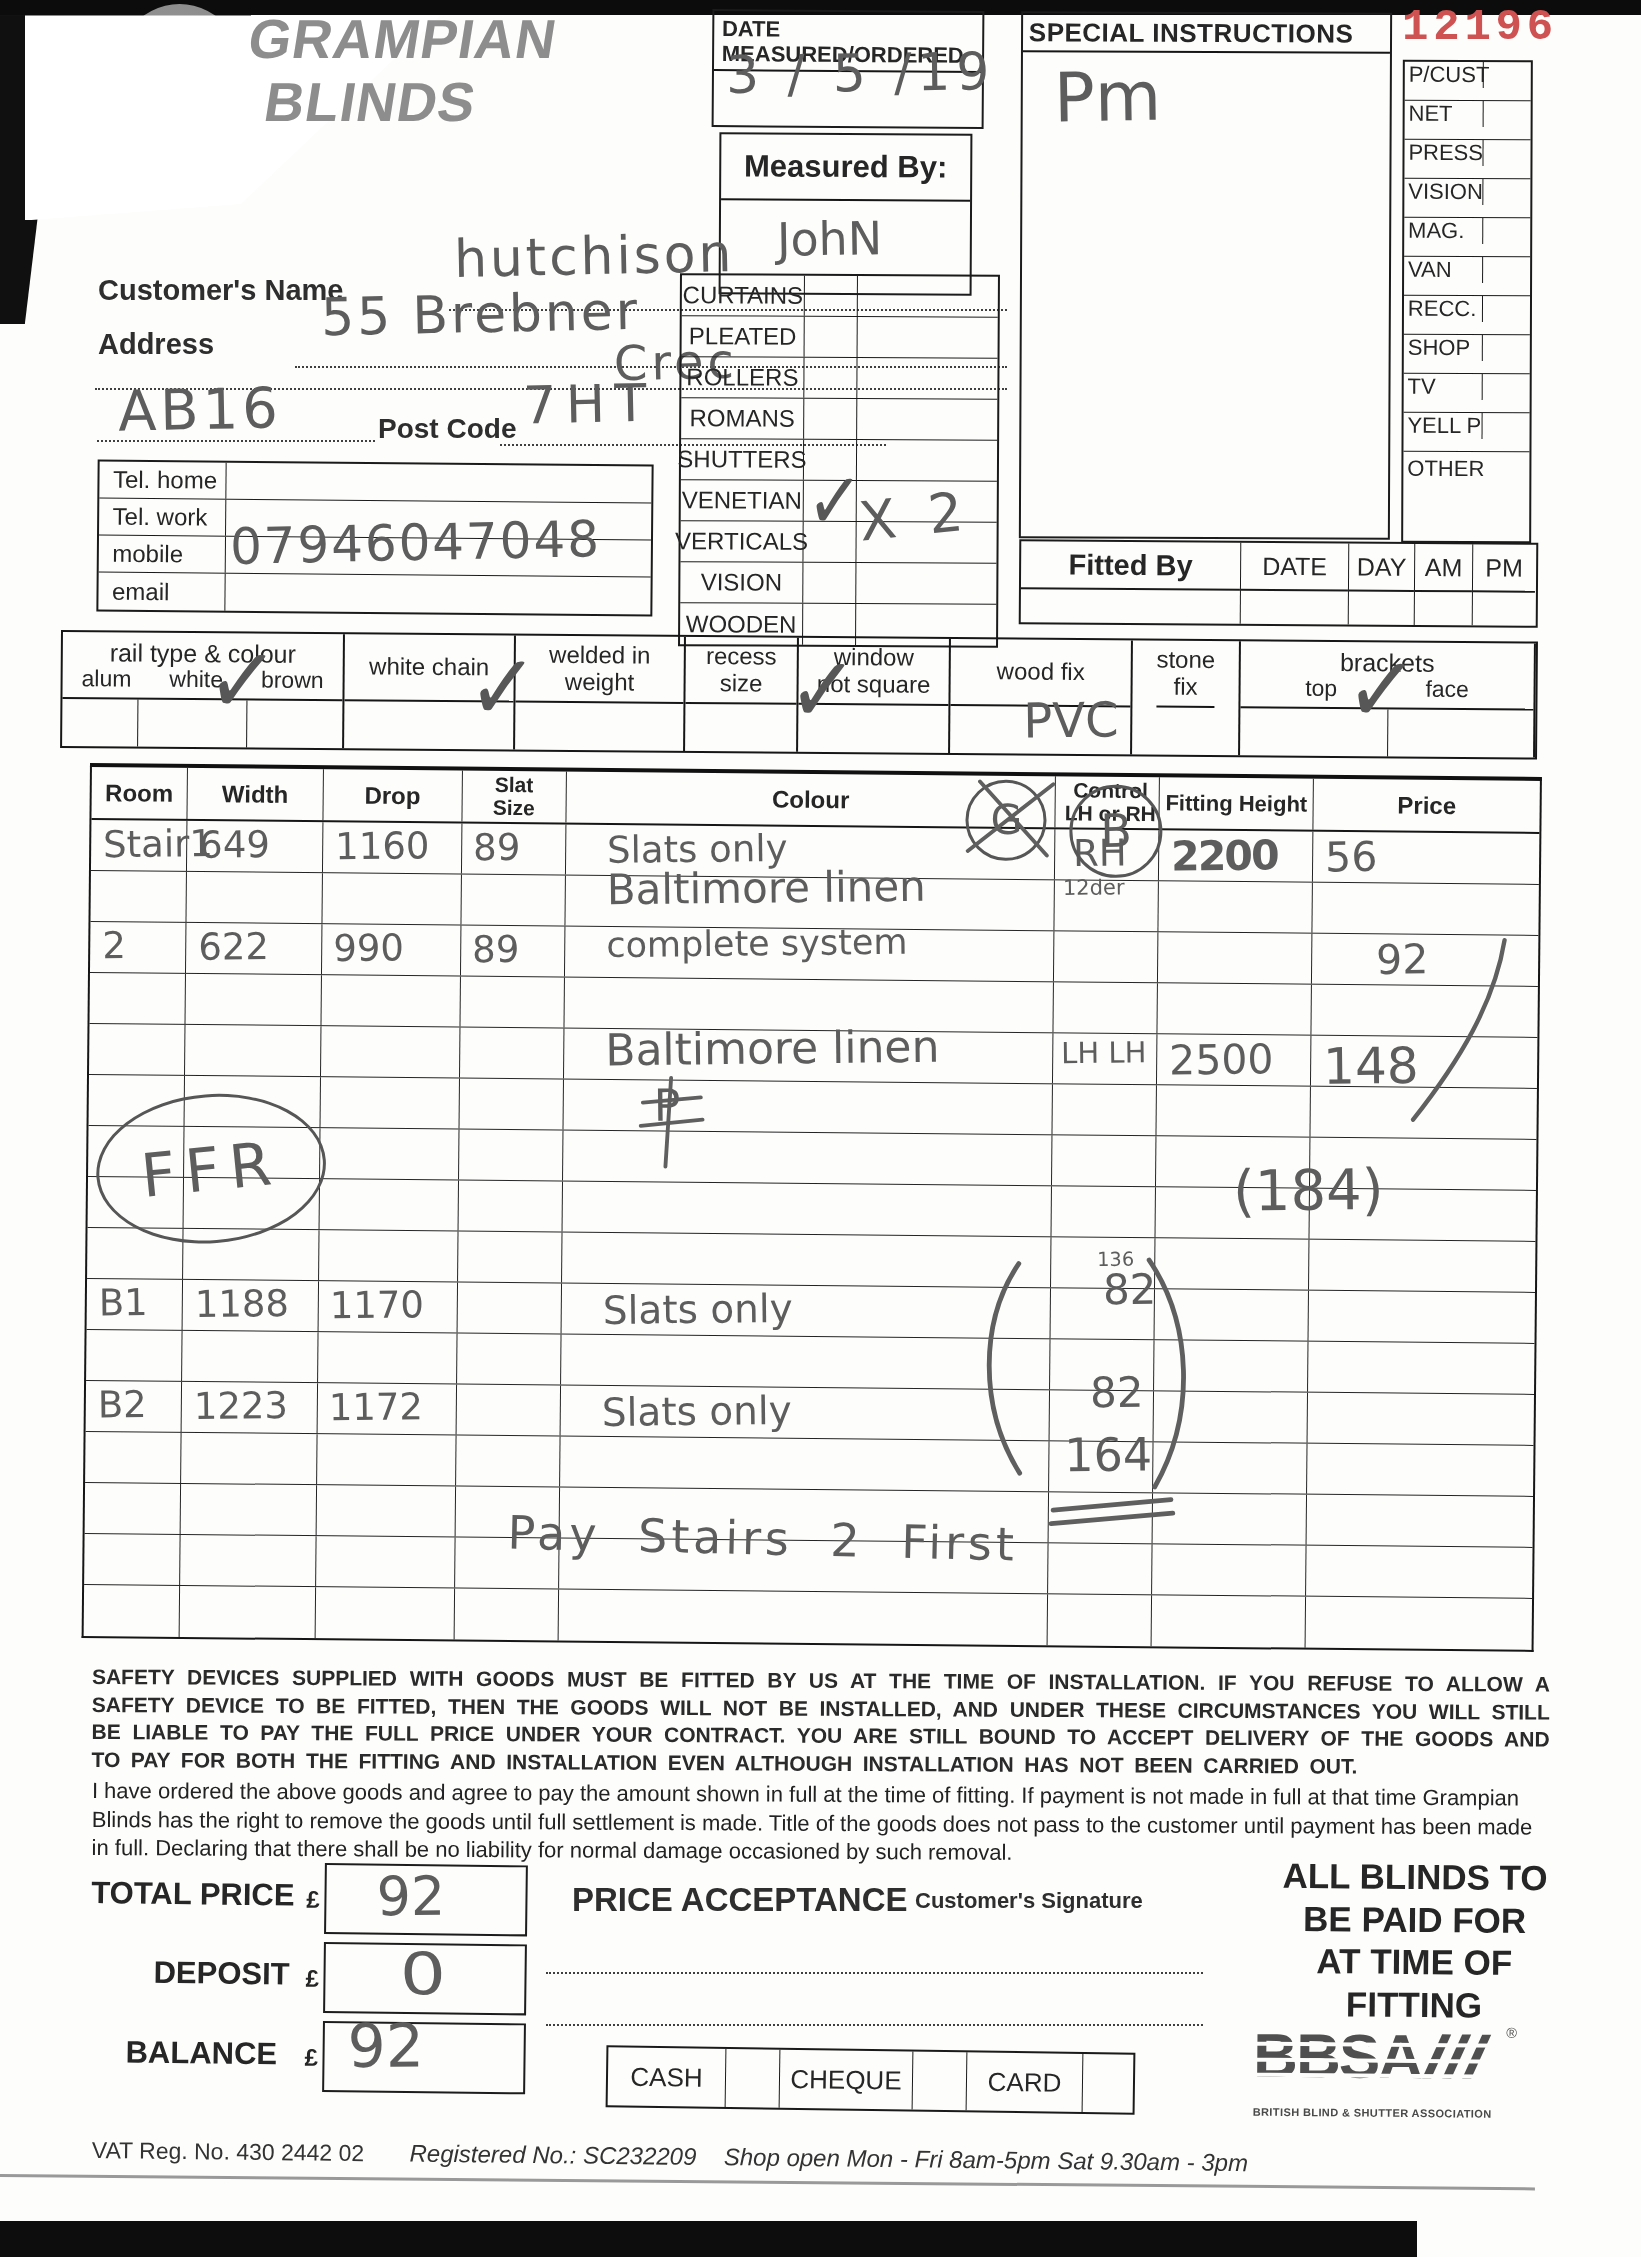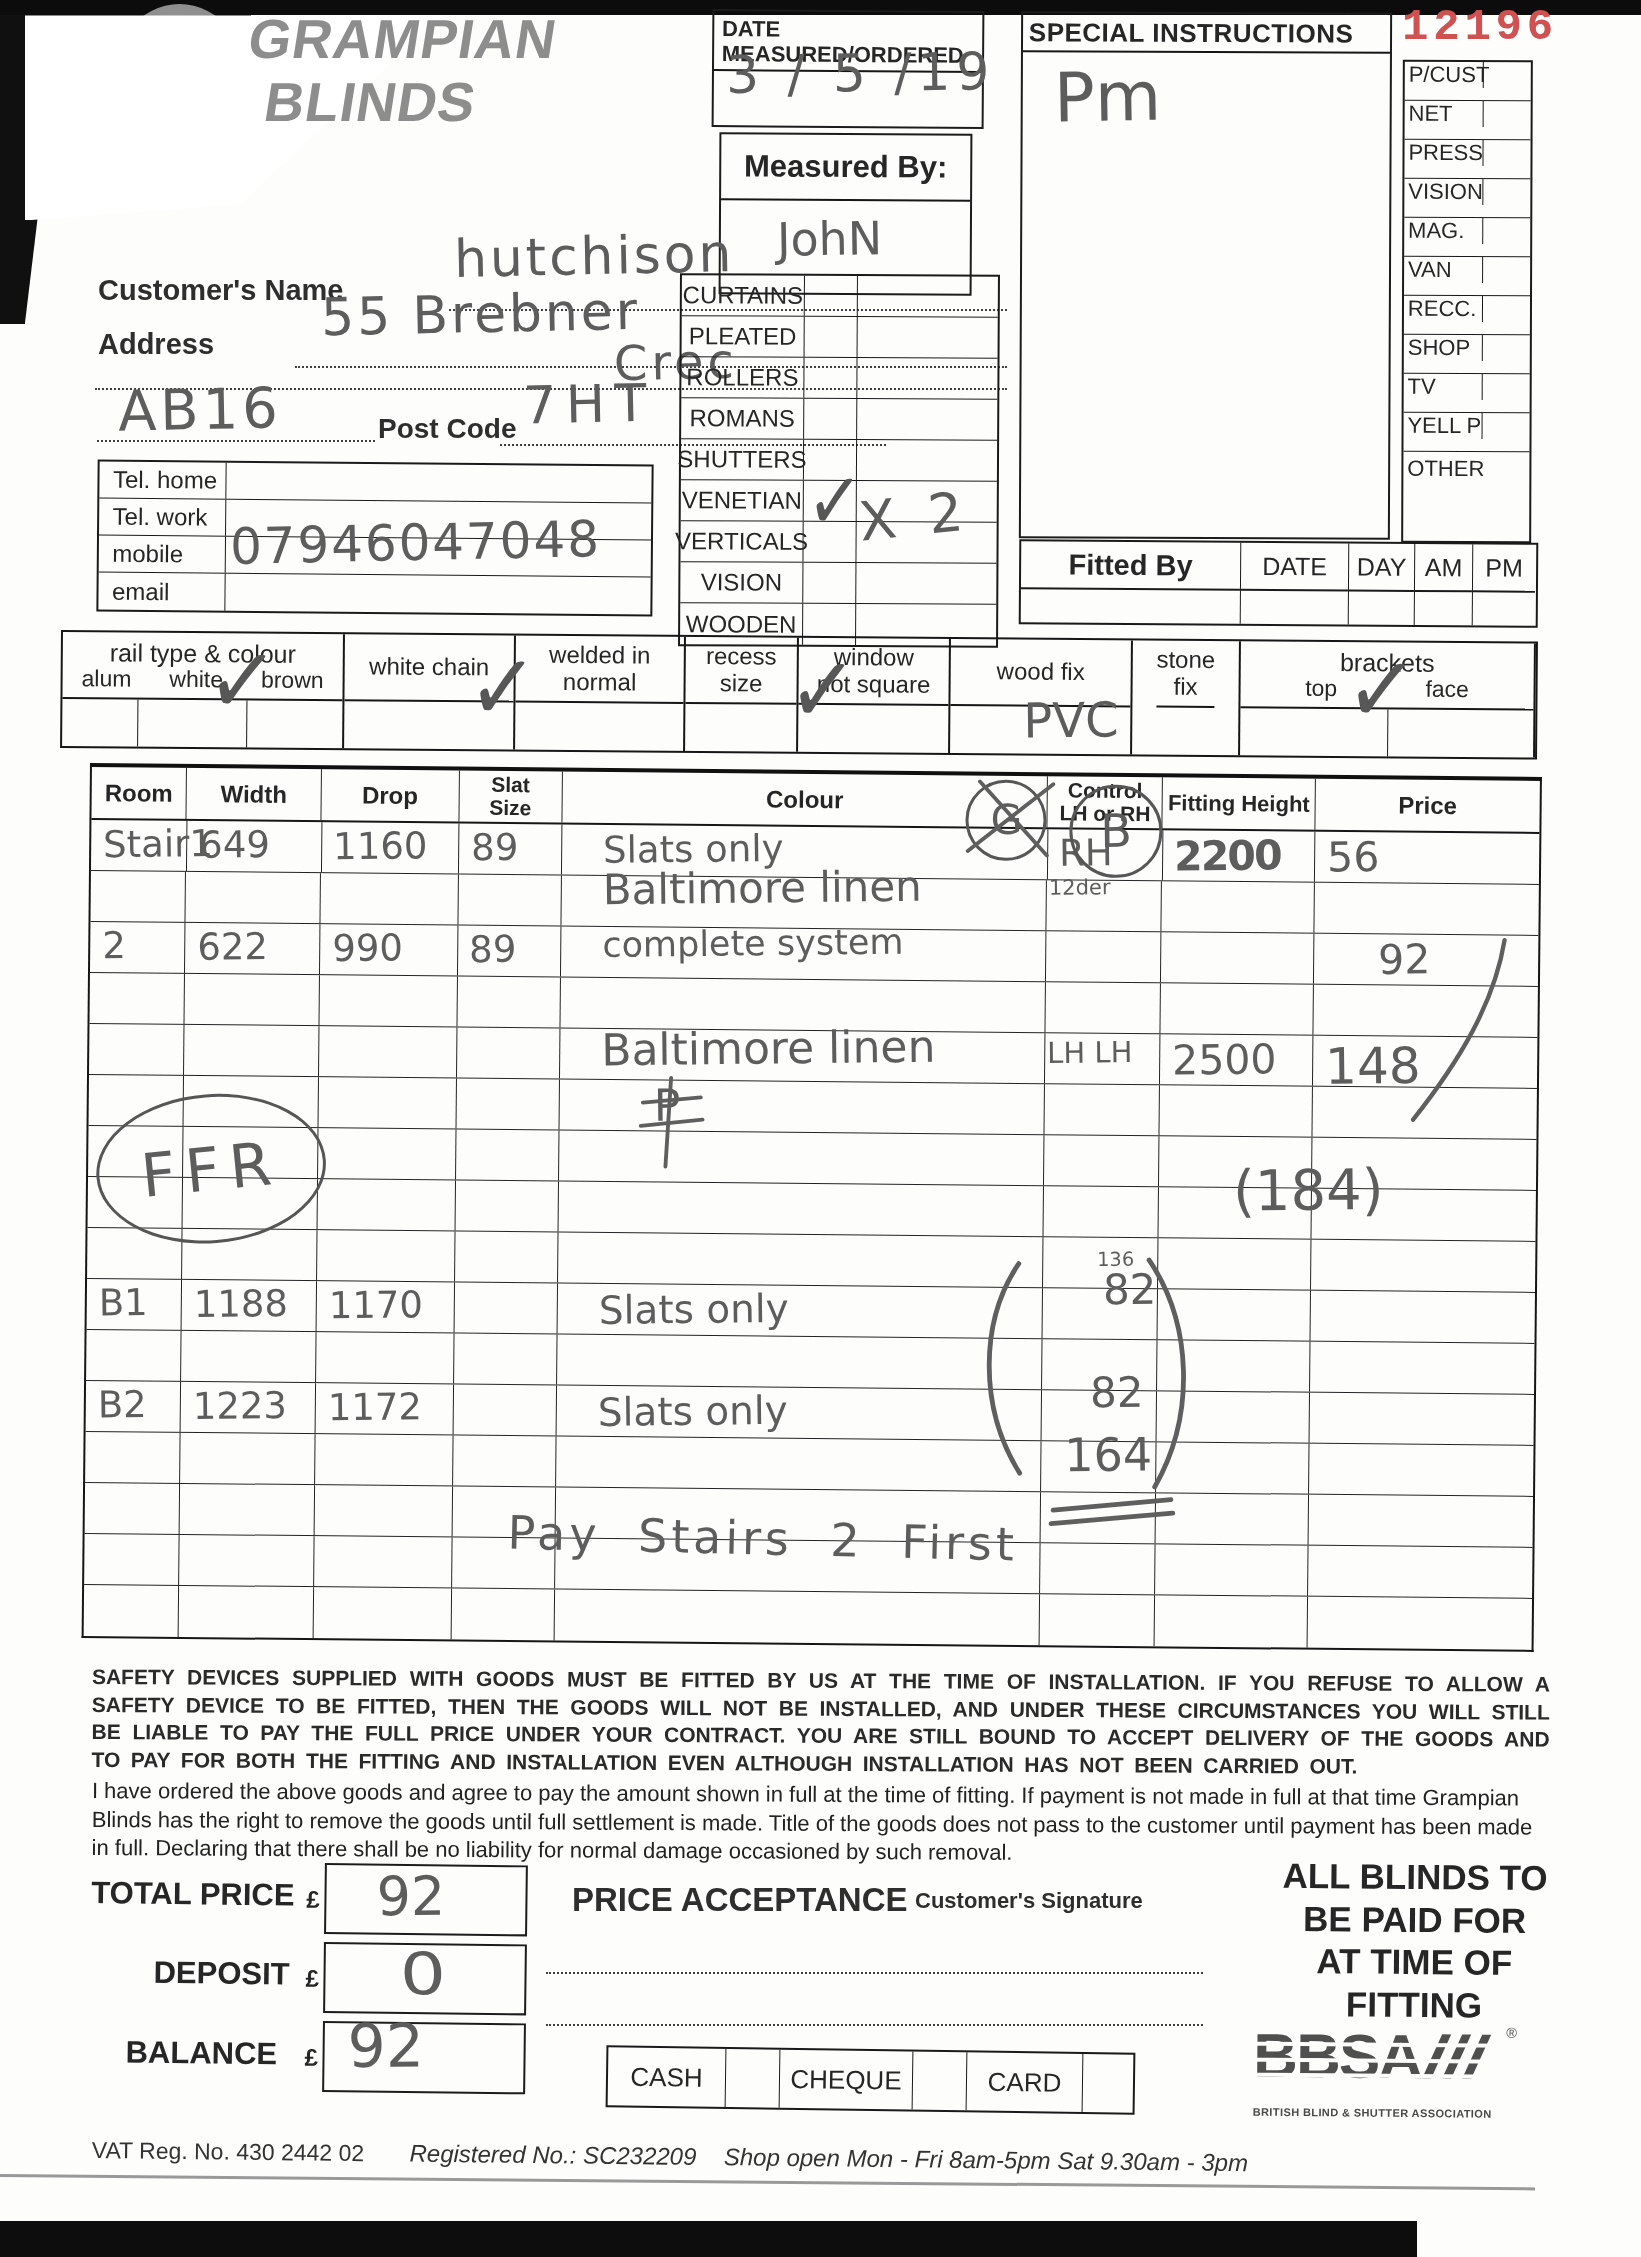--- a/index.html
+++ b/index.html
@@ -79,21 +79,21 @@
   .order-table{left:90px;top:763px;width:1448px;border:2.9px solid #161616;border-top:4.8px solid #111;box-sizing:content-box;background:transparent;transform:rotate(0.55deg);transform-origin:0 0;}
   .ot-head{display:flex;height:53px;border-bottom:2.4px solid #161616;box-sizing:border-box;}
   .ot-hcell{display:flex;flex-direction:column;align-items:center;justify-content:center;font-weight:bold;font-size:24px;border-right:1.9px solid #242424;box-sizing:border-box;line-height:1.05;text-align:center;}
   .ot-hcell:last-child{border-right:none;}
   .ot-hcell.small span{font-size:21px;}
   .ot-row{display:flex;height:51px;border-bottom:1.9px solid #242424;box-sizing:border-box;}
   .ot-row:last-child{border-bottom:none;}
   .ot-cell{border-right:1.9px solid #242424;box-sizing:border-box;overflow:visible;position:relative;}
   .ot-cell:last-child{border-right:none;}
   .col-room{width:96px;}  .col-width{width:136px;} .col-drop{width:139px;} .col-slat{width:104px;}
-  .col-colour{width:490px;} .col-control{width:116px;} .col-fitting{width:154px;} .col-price{width:226px;}
+  .col-colour{width:490px;} .col-control{width:104px;padding-left:6px;} .col-fitting{width:154px;} .col-price{width:226px;}
   .cellhw{display:inline-block;margin:4.8px 0 0 11.6px;font-size:37px;}
   .col-colour .cellhw{margin-left:41px;}
   .ot-row:nth-child(1) .col-fitting .cellhw{font-size:41px;letter-spacing:-1.9px;font-weight:bold;}
   .ot-row:nth-child(1) .col-price .cellhw{font-size:41px;}
   .ot-row:nth-child(2) .col-colour .cellhw{font-size:42px;margin-top:-9.7px;}
   .ot-row:nth-child(2) .col-control .cellhw{font-size:21px;margin:-5.8px 0 0 1.9px;}
   .ot-row:nth-child(3) .col-colour .cellhw{font-size:35px;margin-top:-1.9px;}
   .ot-row:nth-child(3) .col-price .cellhw{font-size:41px;margin-left:64px;}
   .ot-row:nth-child(5) .col-colour .cellhw{font-size:44px;margin-top:-3.9px;}
   .ot-row:nth-child(5) .col-control .cellhw{font-size:29px;margin-left:1.9px;}
@@ -322,21 +322,21 @@
     </div>
     <div class="rail-col" style="width:171px;">
       <div class="rail-head">
           <div>white chain</div>
         </div>
       <div class="rail-bottom"></div>
     </div>
     <div class="rail-col" style="width:170px;">
       <div class="rail-head">
         <div>welded in</div>
-        <div>normal</div>
+        <div>weight</div>
       </div>
       <div class="rail-bottom"></div>
     </div>
     <div class="rail-col" style="width:113px;">
       <div class="rail-head">
         <div>recess</div>
         <div>size</div>
       </div>
       <div class="rail-bottom"></div>
     </div>

